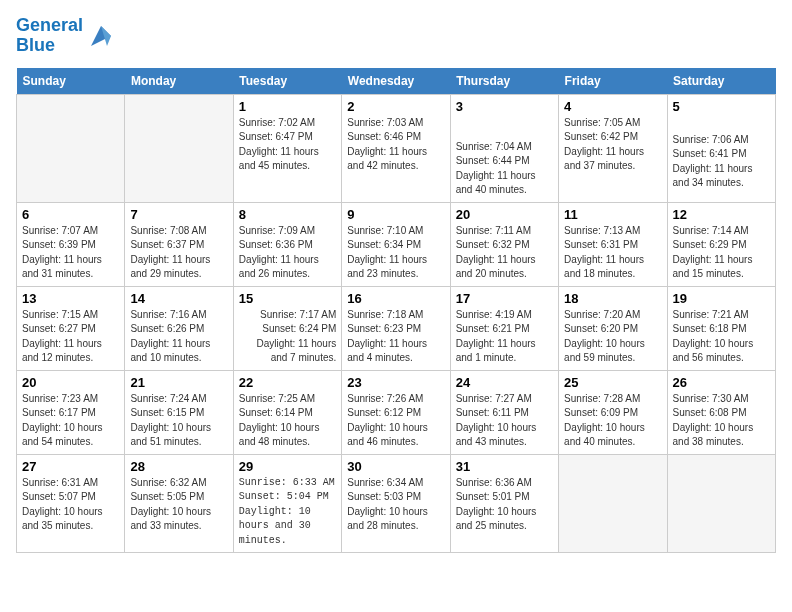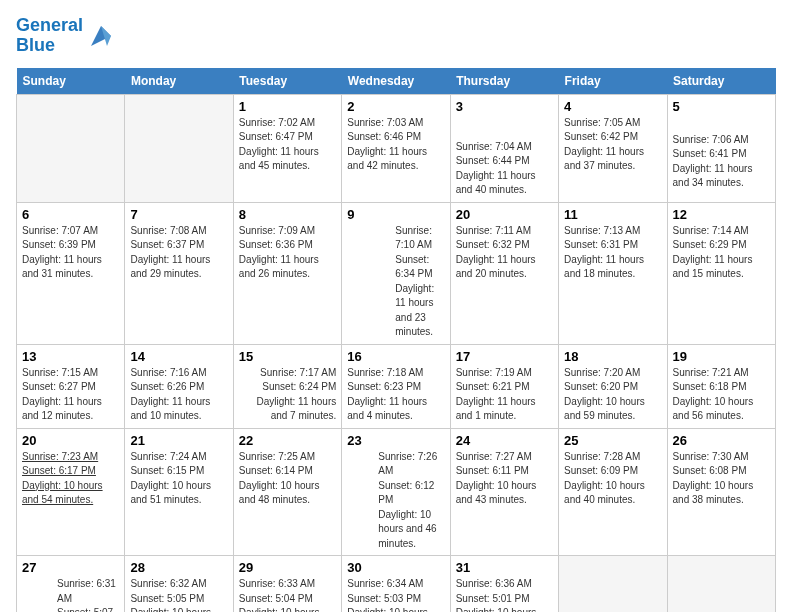--- a/index.html
+++ b/index.html
@@ -175,21 +175,21 @@
 Daylight: 11 hours and 29 minutes.</div>
         </td>
         <td>
           <div class="day-num">8</div>
           <div class="day-info" style="white-space: pre-line;">Sunrise: 7:09 AM
 Sunset: 6:36 PM
 Daylight: 11 hours and 26 minutes.</div>
         </td>
         <td>
           <div class="day-num">9</div>
-          <div class="day-info" style="white-space: pre-line; margin-left: 48px;">Sunrise: 7:10 AM
+          <div class="day-info" style="white-space: pre-line;">Sunrise: 7:10 AM
 Sunset: 6:34 PM
 Daylight: 11 hours and 23 minutes.</div>
         </td>
         <td>
           <div class="day-num">20</div>
           <div class="day-info" style="white-space: pre-line;">Sunrise: 7:11 AM
 Sunset: 6:32 PM
 Daylight: 11 hours and 20 minutes.</div>
         </td>
         <td>
@@ -225,59 +225,59 @@
 Daylight: 11 hours and 7 minutes.</div>
         </td>
         <td>
           <div class="day-num">16</div>
           <div class="day-info" style="white-space: pre-line;">Sunrise: 7:18 AM
 Sunset: 6:23 PM
 Daylight: 11 hours and 4 minutes.</div>
         </td>
         <td>
           <div class="day-num">17</div>
-          <div class="day-info" style="white-space: pre-line;">Sunrise: 7:19 AM
+          <div class="day-info" style="white-space: pre-line;">Sunrise: 4:19 AM
 Sunset: 6:21 PM
 Daylight: 11 hours and 1 minute.</div>
         </td>
         <td>
           <div class="day-num">18</div>
           <div class="day-info" style="white-space: pre-line;">Sunrise: 7:20 AM
 Sunset: 6:20 PM
 Daylight: 10 hours and 59 minutes.</div>
         </td>
         <td>
           <div class="day-num">19</div>
           <div class="day-info" style="white-space: pre-line;">Sunrise: 7:21 AM
 Sunset: 6:18 PM
 Daylight: 10 hours and 56 minutes.</div>
         </td>
       </tr>
       <tr class="row-alt">
         <td>
           <div class="day-num">20</div>
-          <div class="day-info" style="white-space: pre-line; text-decoration: underline;">Sunrise: 7:23 AM
+          <div class="day-info" style="white-space: pre-line;">Sunrise: 7:23 AM
 Sunset: 6:17 PM
 Daylight: 10 hours and 54 minutes.</div>
         </td>
         <td>
           <div class="day-num">21</div>
           <div class="day-info" style="white-space: pre-line;">Sunrise: 7:24 AM
 Sunset: 6:15 PM
 Daylight: 10 hours and 51 minutes.</div>
         </td>
         <td>
           <div class="day-num">22</div>
           <div class="day-info" style="white-space: pre-line;">Sunrise: 7:25 AM
 Sunset: 6:14 PM
 Daylight: 10 hours and 48 minutes.</div>
         </td>
         <td>
           <div class="day-num">23</div>
-          <div class="day-info" style="white-space: pre-line; margin-left: 31px;">Sunrise: 7:26 AM
+          <div class="day-info" style="white-space: pre-line;">Sunrise: 7:26 AM
 Sunset: 6:12 PM
 Daylight: 10 hours and 46 minutes.</div>
         </td>
         <td>
           <div class="day-num">24</div>
           <div class="day-info" style="white-space: pre-line;">Sunrise: 7:27 AM
 Sunset: 6:11 PM
 Daylight: 10 hours and 43 minutes.</div>
         </td>
         <td>
@@ -289,33 +289,33 @@
         <td>
           <div class="day-num">26</div>
           <div class="day-info" style="white-space: pre-line;">Sunrise: 7:30 AM
 Sunset: 6:08 PM
 Daylight: 10 hours and 38 minutes.</div>
         </td>
       </tr>
       <tr>
         <td>
           <div class="day-num">27</div>
-          <div class="day-info" style="white-space: pre-line; margin-left: 35px;">Sunrise: 6:31 AM
+          <div class="day-info" style="white-space: pre-line;">Sunrise: 6:31 AM
 Sunset: 5:07 PM
 Daylight: 10 hours and 35 minutes.</div>
         </td>
         <td>
           <div class="day-num">28</div>
           <div class="day-info" style="white-space: pre-line;">Sunrise: 6:32 AM
 Sunset: 5:05 PM
 Daylight: 10 hours and 33 minutes.</div>
         </td>
         <td>
           <div class="day-num">29</div>
-          <div class="day-info" style="white-space: pre-line;">Sunrise: 6:33 AM
+          <div class="day-info" style="white-space: pre-line; font-family: Liberation Mono, monospace;">Sunrise: 6:33 AM
 Sunset: 5:04 PM
 Daylight: 10 hours and 30 minutes.</div>
         </td>
         <td>
           <div class="day-num">30</div>
           <div class="day-info" style="white-space: pre-line;">Sunrise: 6:34 AM
 Sunset: 5:03 PM
 Daylight: 10 hours and 28 minutes.</div>
         </td>
         <td>

